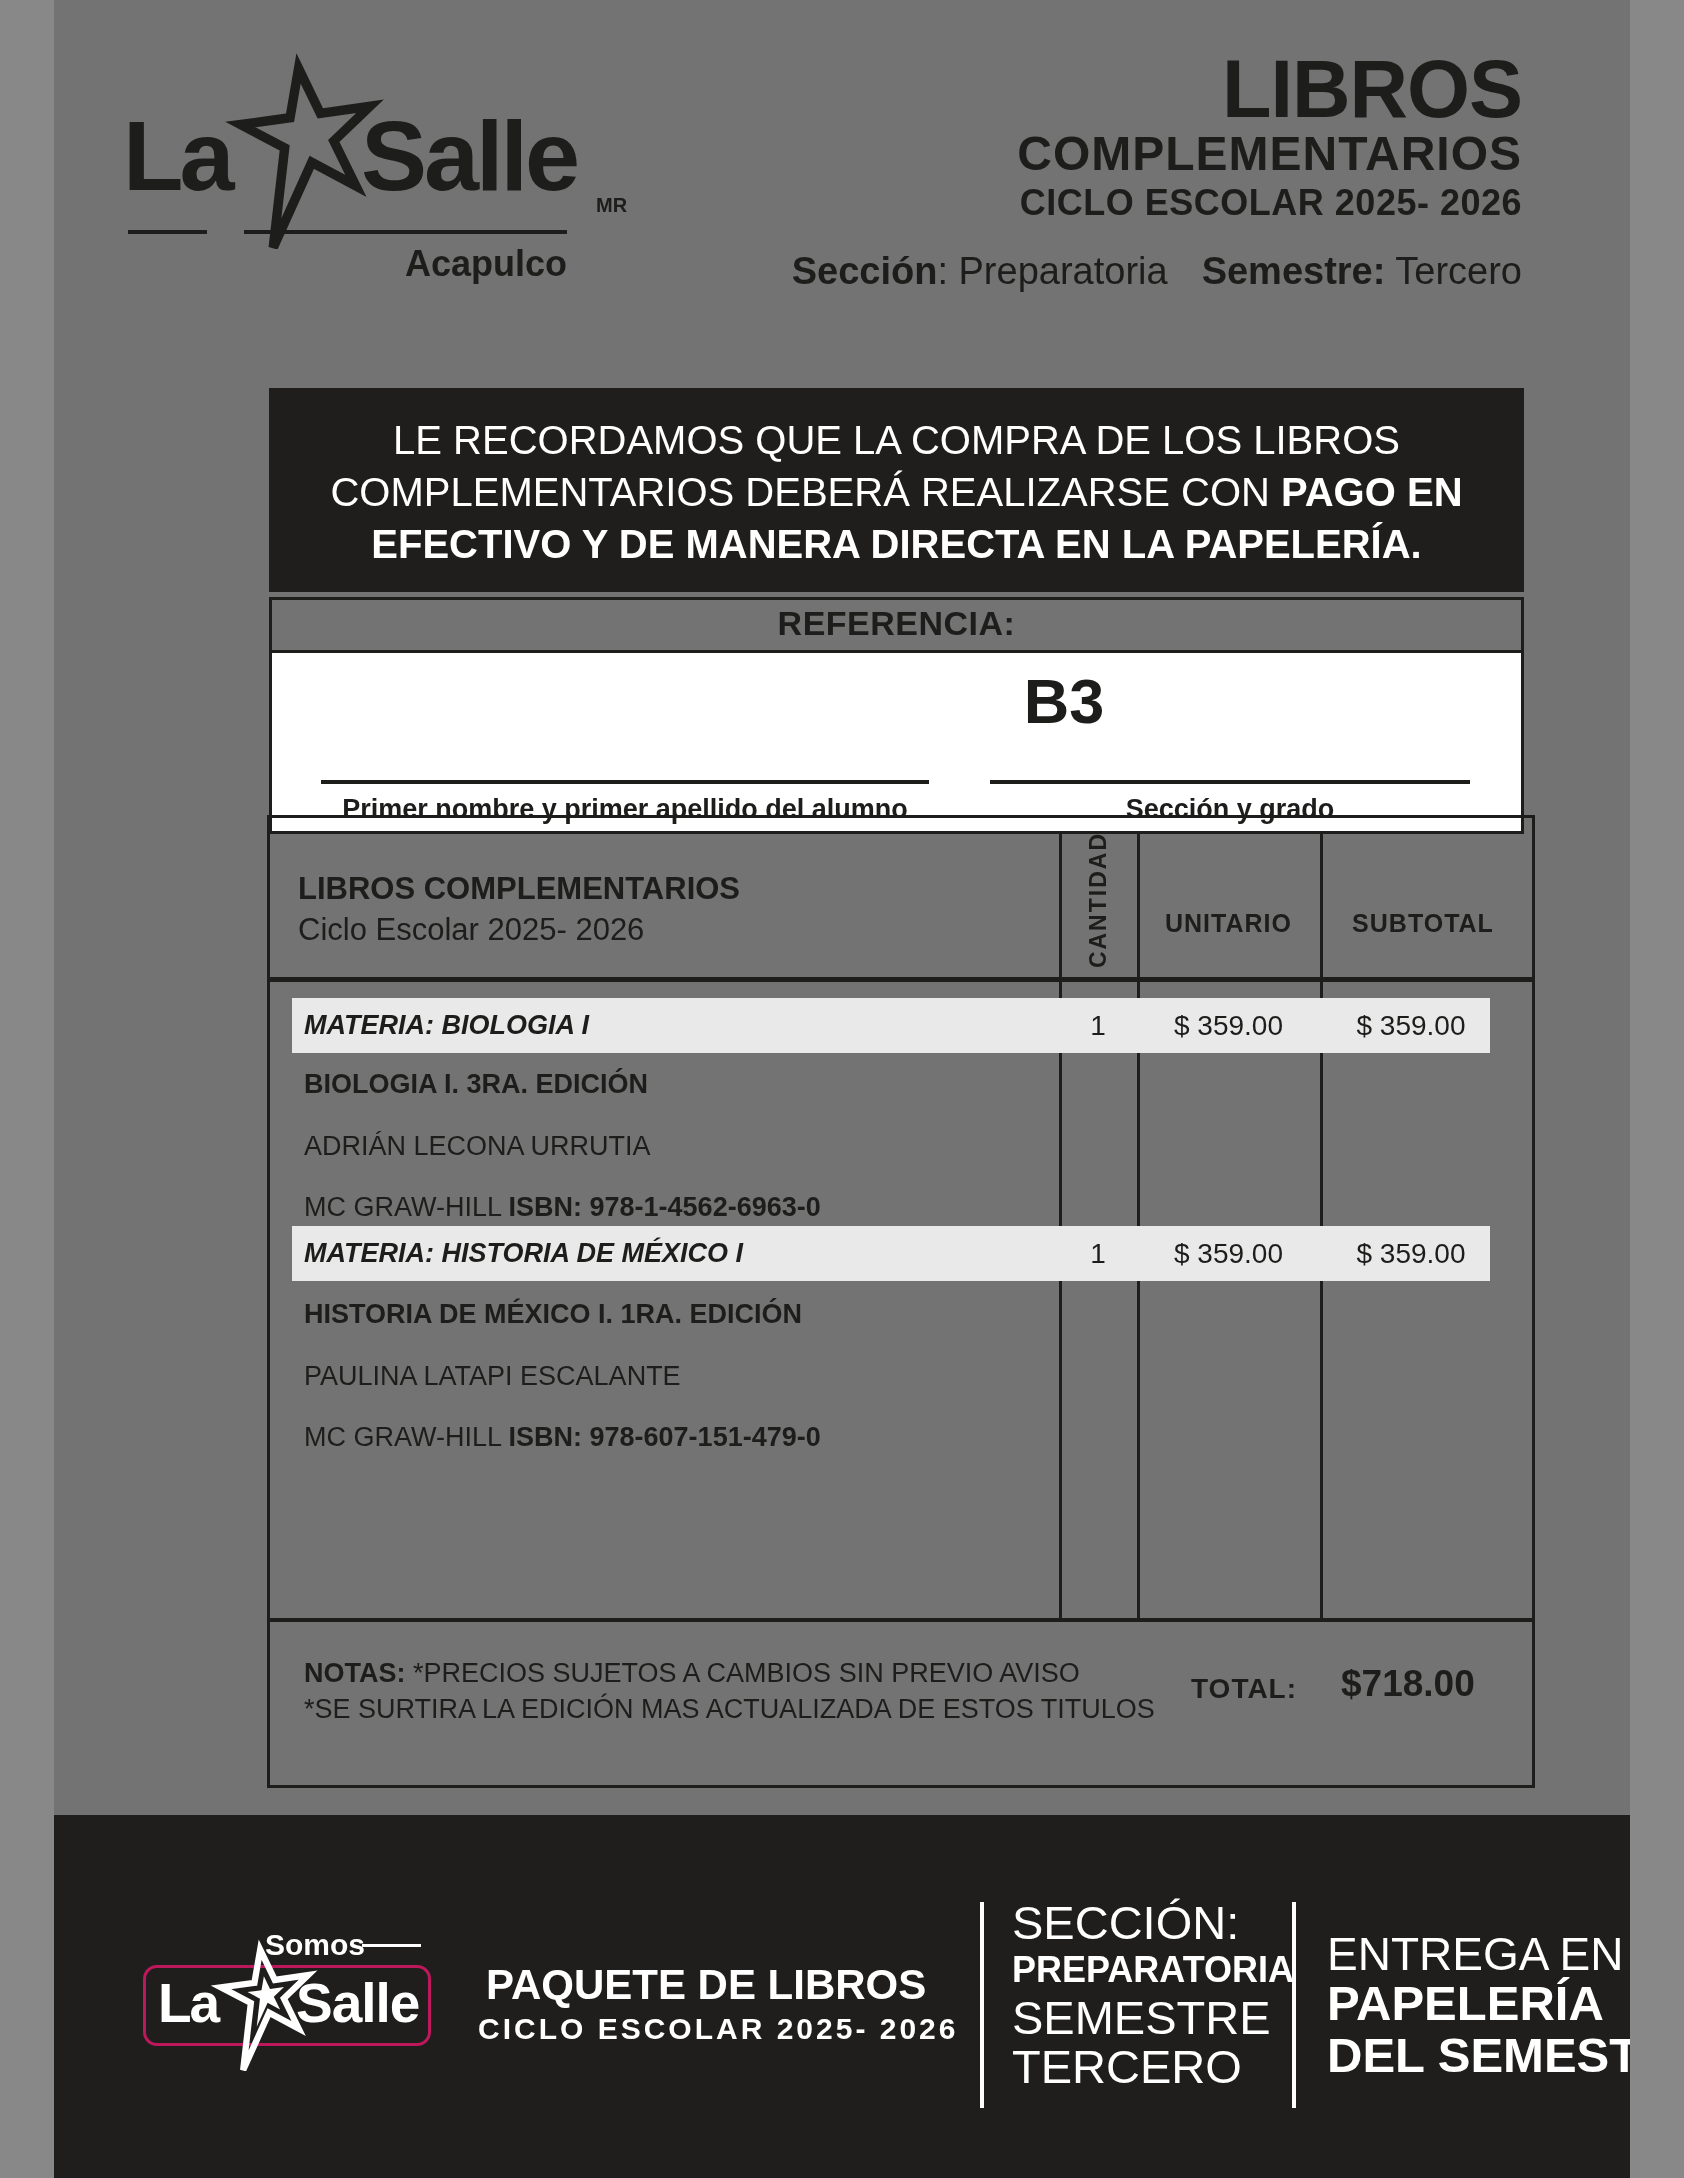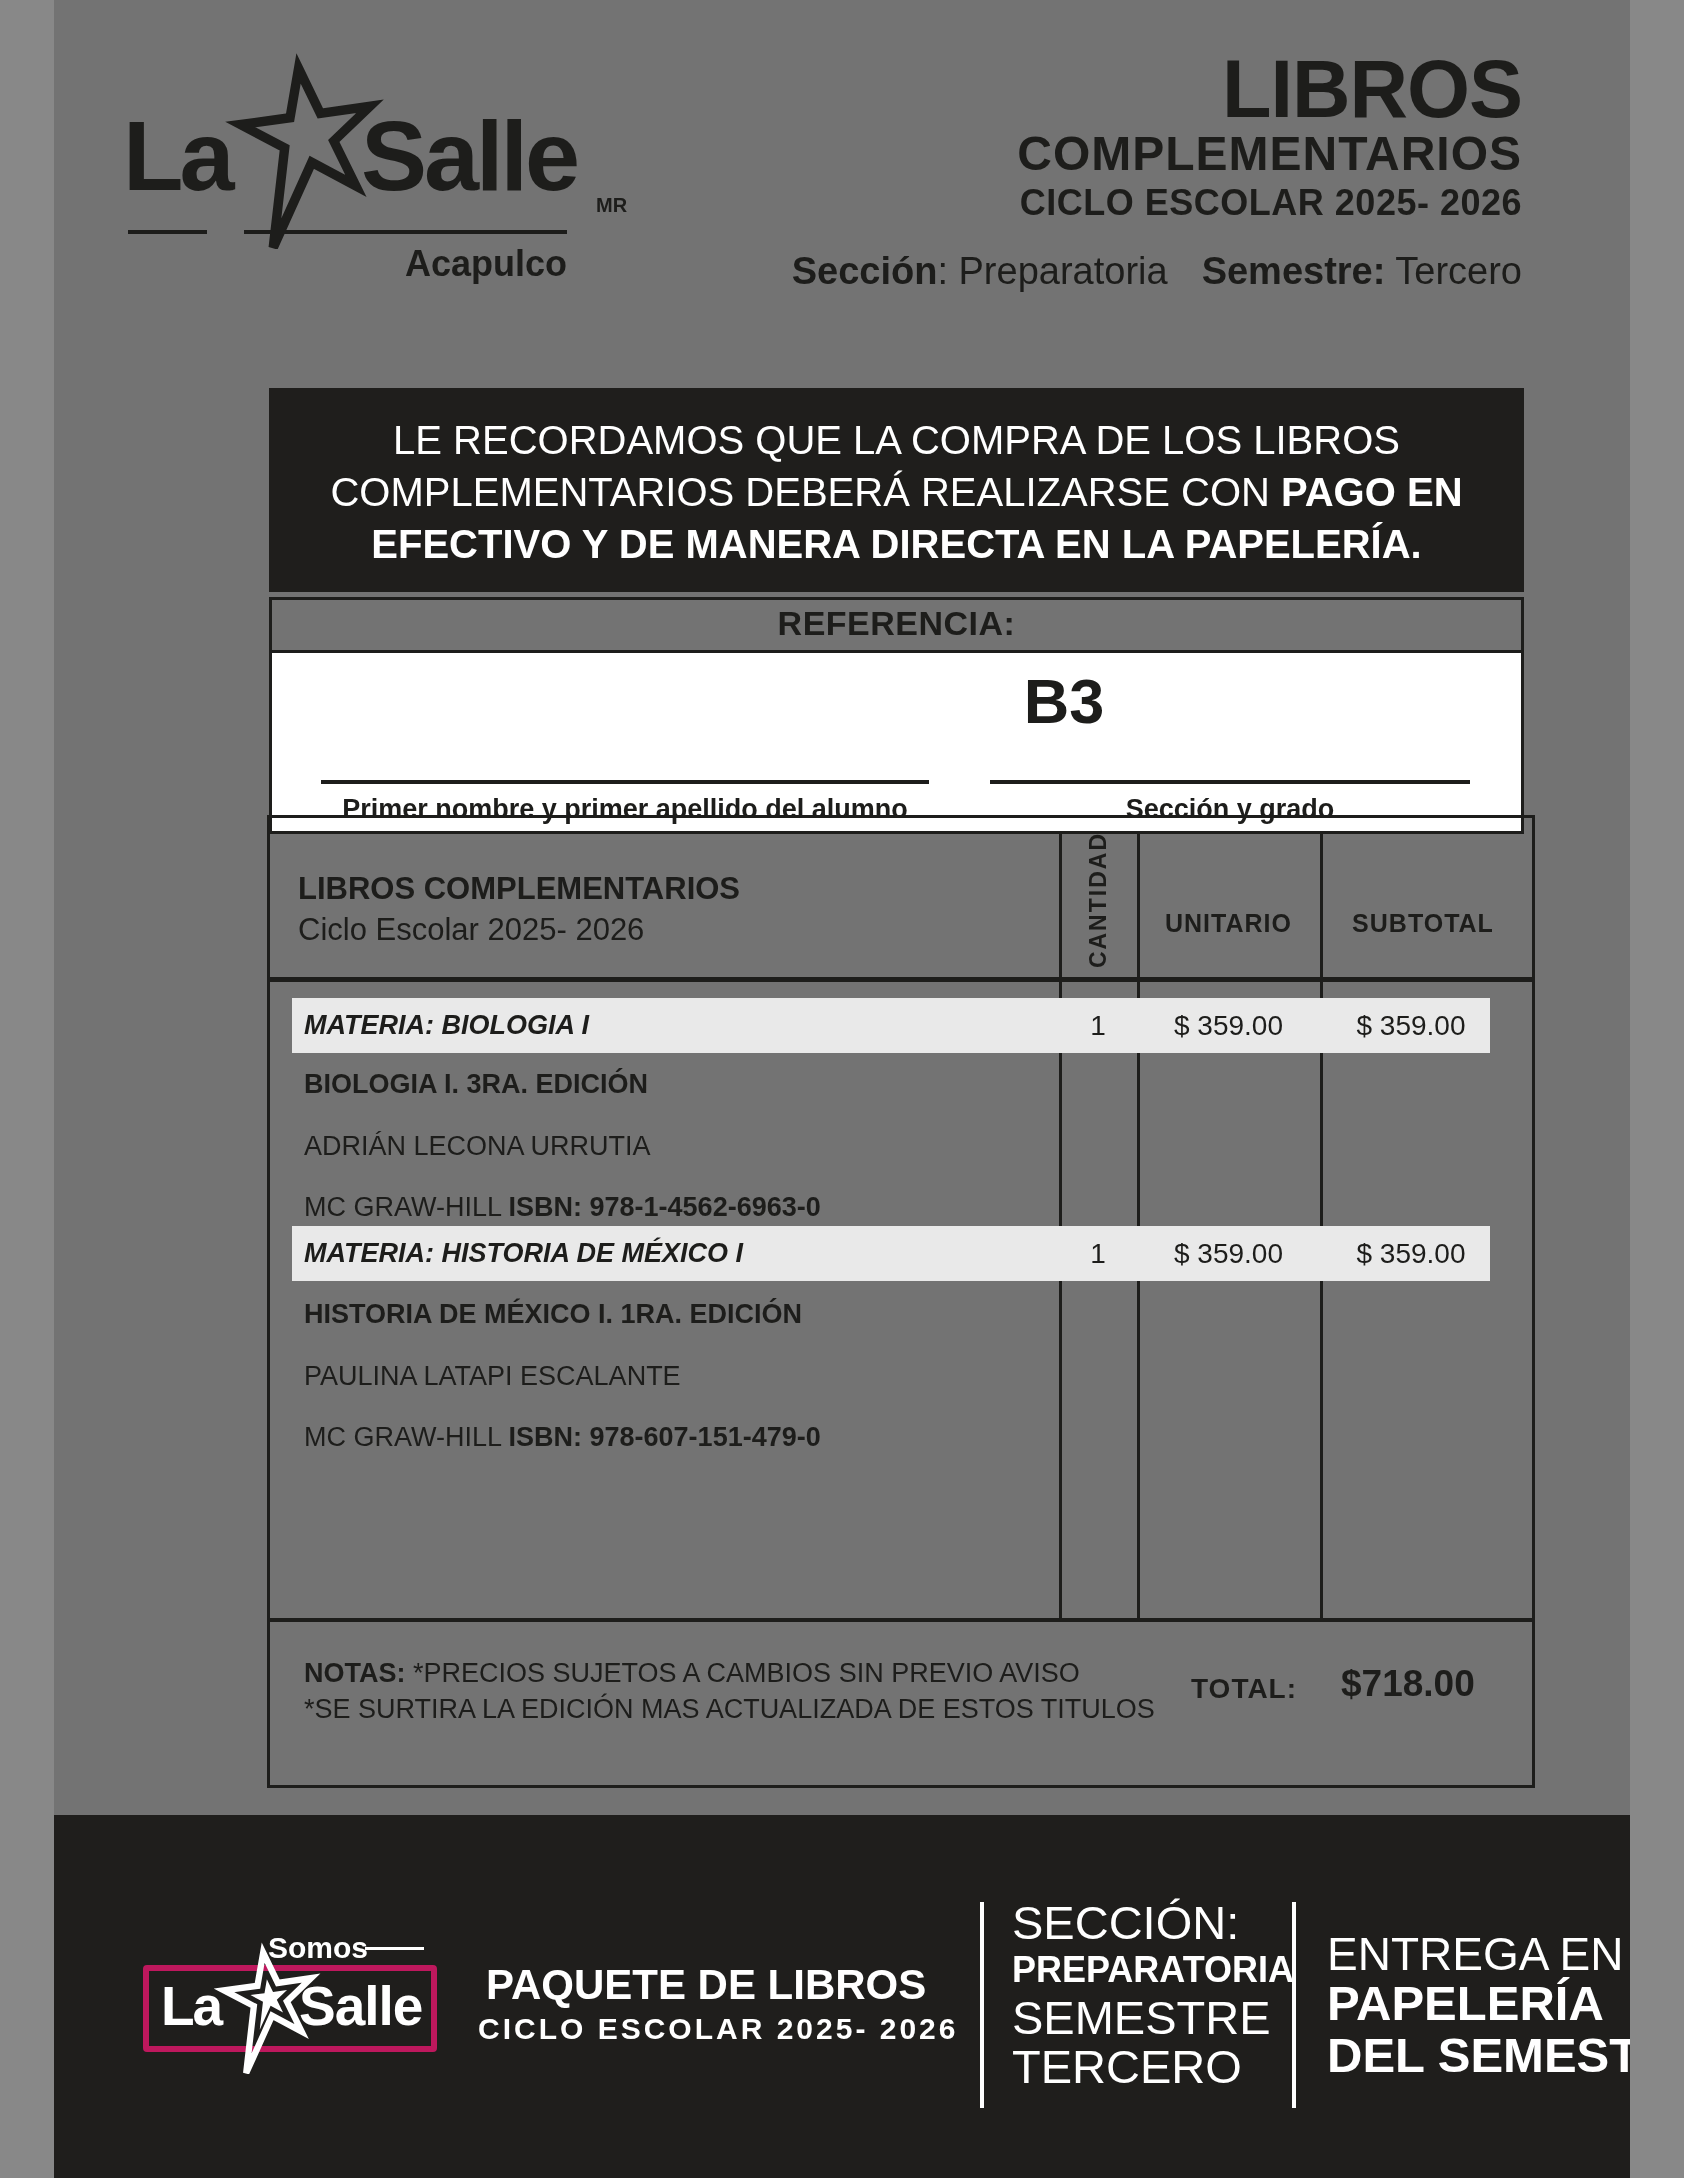--- a/index.html
+++ b/index.html
@@ -60,21 +60,21 @@
   .detail.bold { font-weight:800; }
   .d1t { top:251px; } .d1a { top:313px; } .d1p { top:374px; }
   .d2t { top:481px; } .d2a { top:543px; } .d2p { top:604px; }
   .notas-rule { position:absolute; left:0; right:0; top:800px; height:4px; background:#1d1d1b; }
   .notas { position:absolute; left:34px; top:837px; font-size:27px; line-height:1.35; }
   .notas b { font-weight:800; }
   .total-label { position:absolute; left:921px;  top:855px; font-size:28px; font-weight:800; letter-spacing:1px; }
   .total-value { position:absolute; left:1071px; top:845px; font-size:37px; font-weight:800; }
   
   .footer { position:absolute; left:0; top:1815px; width:1684px; height:363px; background:#1f1e1c; color:#fff; }
-  .f-logo-box { position:absolute; left:89px; top:150px; width:282px; height:75px; border:6px solid #be185d; border-radius:4px; }
+  .f-logo-box { position:absolute; left:89px; top:150px; width:282px; height:75px; border:3px solid #be185d; border-radius:14px; }
   .f-la    { position:absolute; left:12px;  top:8px; font-size:55px; font-weight:800; letter-spacing:-2px; line-height:1; }
   .f-star  { position:absolute; left:65px;  top:-30px; width:107px; height:133px; }
   .f-salle { position:absolute; left:150px; top:8px; font-size:55px; font-weight:800; letter-spacing:-1px; line-height:1; }
   .f-somos { position:absolute; left:111px; top:-40px; background:#1f1e1c; padding:0 8px; font-size:30px; font-weight:600; line-height:1.1; }
   .f-somos-line { position:absolute; left:216px; top:-24px; width:59px; height:3px; background:#fff; }
   .f-paquete { position:absolute; left:424px; top:149px; line-height:1; }
   .fp1 { font-size:42px; font-weight:800;margin-left:8px; }
   .fp2 { font-size:30px; font-weight:800; letter-spacing:3px; margin-top:8px; }
   .f-bar { position:absolute; width:4px; height:206px; top:87px; background:#fff; }
   .fb1 { left:926px; } .fb2 { left:1238px; }

